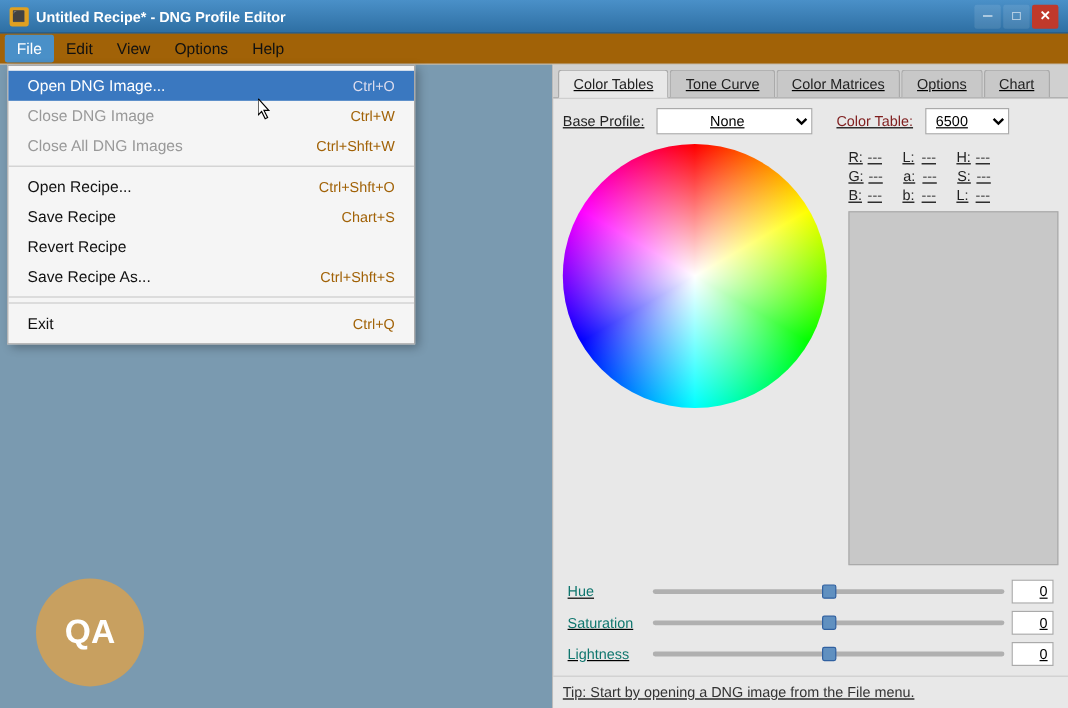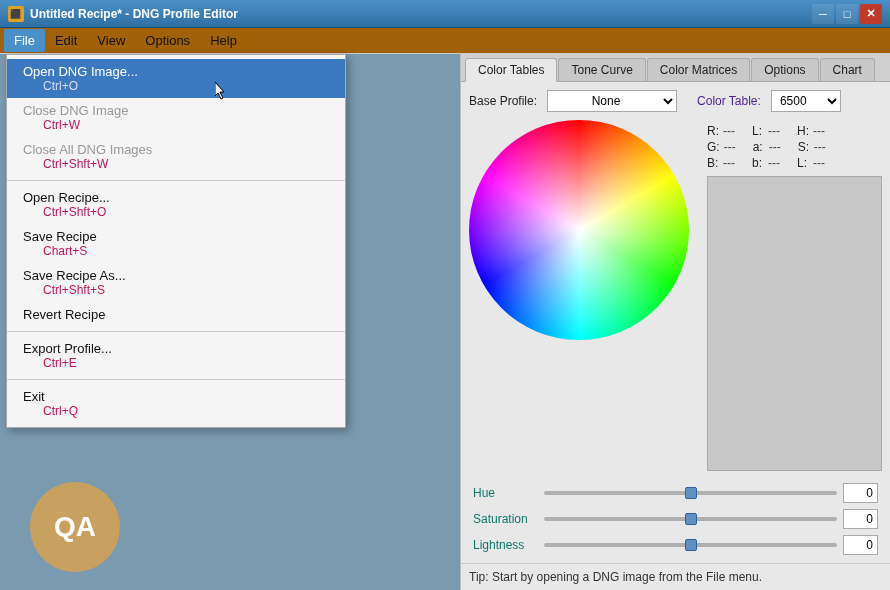--- a/index.html
+++ b/index.html
@@ -93,35 +93,34 @@
       min-width: 340px;
       padding: 4px 0;
     }
     .dropdown-item {
       display: flex;
       justify-content: space-between;
       padding: 5px 16px;
       cursor: pointer;
       font-size: 13px;
       color: #111;
-      align-items: flex-start;
-      flex-direction: column;
+      align-items: center;
     }
     .dropdown-item:hover,
     .dropdown-item.highlighted {
       background: #3a78c0;
       color: white;
     }
     .dropdown-item.disabled {
       color: #999;
       cursor: default;
     }
     .dropdown-shortcut {
       font-size: 12px;
-      color: #be185d;
+      color: #a16207;
       margin-left: 20px;
     }
     .dropdown-item.highlighted .dropdown-shortcut,
     .dropdown-item:hover .dropdown-shortcut {
       color: #dde;
     }
     .dropdown-divider {
       height: 1px;
       background: #ccc;
       margin: 4px 0;
@@ -156,20 +155,21 @@
       color: white;
     }
 
     
     .right-panel {
       flex: 1;
       background: #e8e8e8;
       display: flex;
       flex-direction: column;
       border-left: 1px solid #bbb;
+      text-decoration: underline;
     }
 
     
     .tabs {
       display: flex;
       background: #d0d0d0;
       border-bottom: 1px solid #aaa;
       padding: 4px 4px 0;
       gap: 1px;
     }
@@ -213,21 +213,21 @@
       height: 22px;
       font-size: 12px;
       border: 1px solid #aaa;
       background: white;
       padding: 0 4px;
       min-width: 130px;
       text-align: center;
     }
     .color-table-label {
       font-size: 12px;
-      color: #4c1d95;
+      color: #7f1d1d;
       white-space: nowrap;
       margin-left: 10px;
     }
     .color-table-select {
       height: 22px;
       font-size: 12px;
       border: 1px solid #aaa;
       background: white;
       padding: 0 4px;
       min-width: 70px;
@@ -417,32 +417,28 @@
   <div class="dropdown-divider"></div>
   <div class="dropdown-item">
     <span>Open Recipe...</span>
     <span class="dropdown-shortcut">Ctrl+Shft+O</span>
   </div>
   <div class="dropdown-item">
     <span>Save Recipe</span>
     <span class="dropdown-shortcut">Chart+S</span>
   </div>
   <div class="dropdown-item">
+    <span>Revert Recipe</span>
+    <span class="dropdown-shortcut"></span>
+  </div>
+  <div class="dropdown-item">
     <span>Save Recipe As...</span>
     <span class="dropdown-shortcut">Ctrl+Shft+S</span>
   </div>
-  <div class="dropdown-item">
-    <span>Revert Recipe</span>
-    <span class="dropdown-shortcut"></span>
-  </div>
   <div class="dropdown-divider"></div>
-  <div class="dropdown-item">
-    <span>Export Profile...</span>
-    <span class="dropdown-shortcut">Ctrl+E</span>
-  </div>
   <div class="dropdown-divider"></div>
   <div class="dropdown-item">
     <span>Exit</span>
     <span class="dropdown-shortcut">Ctrl+Q</span>
   </div>
 </div>
 
 <div class="cursor">
   <svg width="12" height="18" viewBox="0 0 12 18">
     <polygon points="0,0 0,14 3,11 6,17 8,16 5,10 9,10" fill="white" stroke="black" stroke-width="1"></polygon>

